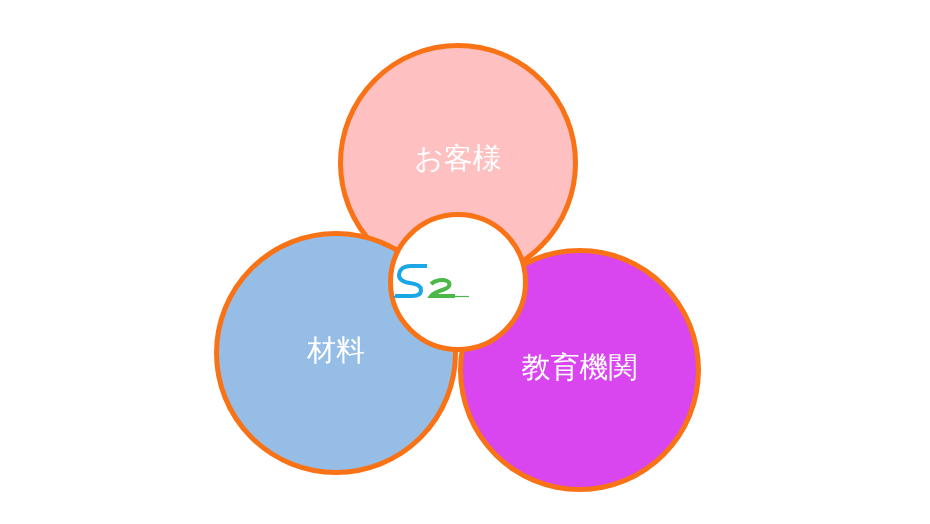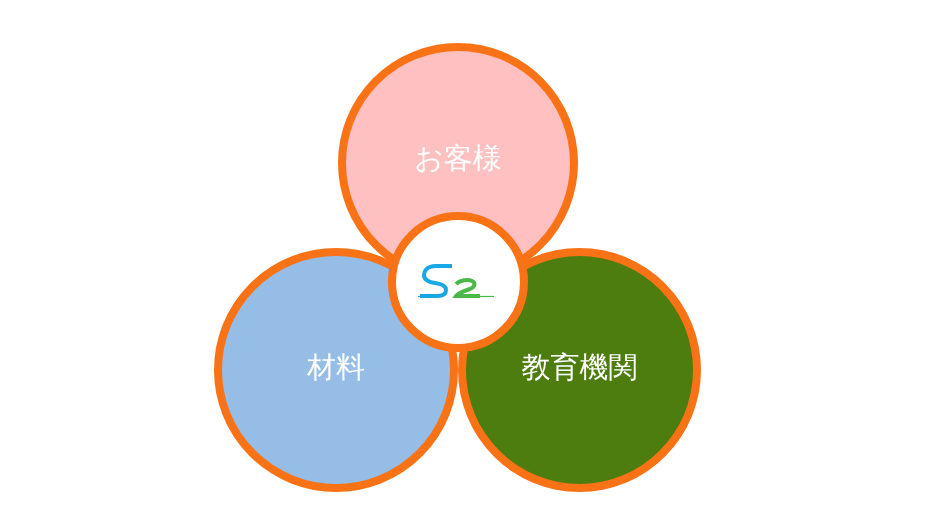--- a/index.html
+++ b/index.html
@@ -1,27 +1,27 @@
 <!DOCTYPE html>
 <html><head>
   <meta charset="utf-8">
   <style>
     html, body { margin: 0; padding: 0; background: #ffffff; }
     body { width: 930px; height: 524px; position: relative; overflow: hidden;
            font-family: "DejaVu Sans", "Liberation Sans", sans-serif; }
     .circle { position: absolute; border-radius: 50%; box-sizing: border-box;
-              border: 8px solid #f97316; display: flex; align-items: center;
+              border: 5px solid #f97316; display: flex; 
               justify-content: center; flex-direction: column; }
     .label { color: #ffffff; font-size: 29px; line-height: 36px; text-align: center;
              letter-spacing: 0px; }
     #c-customer { left: 338px; top: 43px; width: 240px; height: 240px; background: #ffc0c2; z-index: 1; }
     #c-customer .label { margin-top: -10px; }
-    #c-maker { left: 214px; top: 248px; width: 244px; height: 244px; background: #95bde6; z-index: 2; }
+    #c-maker { left: 214px; top: 231px; width: 244px; height: 244px; background: #95bde6; z-index: 2; }
     #c-maker .label { margin-top: -6px; }
-    #c-edu { left: 458px; top: 248px; width: 243px; height: 244px; background: #4d7c0f; z-index: 3; }
+    #c-edu { left: 458px; top: 248px; width: 243px; height: 244px; background: #d946ef; z-index: 3; }
     #c-edu .label { margin-top: -6px; }
     #c-center { left: 388px; top: 212px; width: 140px; height: 140px; background: #ffffff; z-index: 4; }
     .logo { width: 80px; height: 40px; }
   </style>
 </head>
 <body>
 
 <div class="circle" id="c-customer">
   <div class="label">お客様</div>
 </div>

